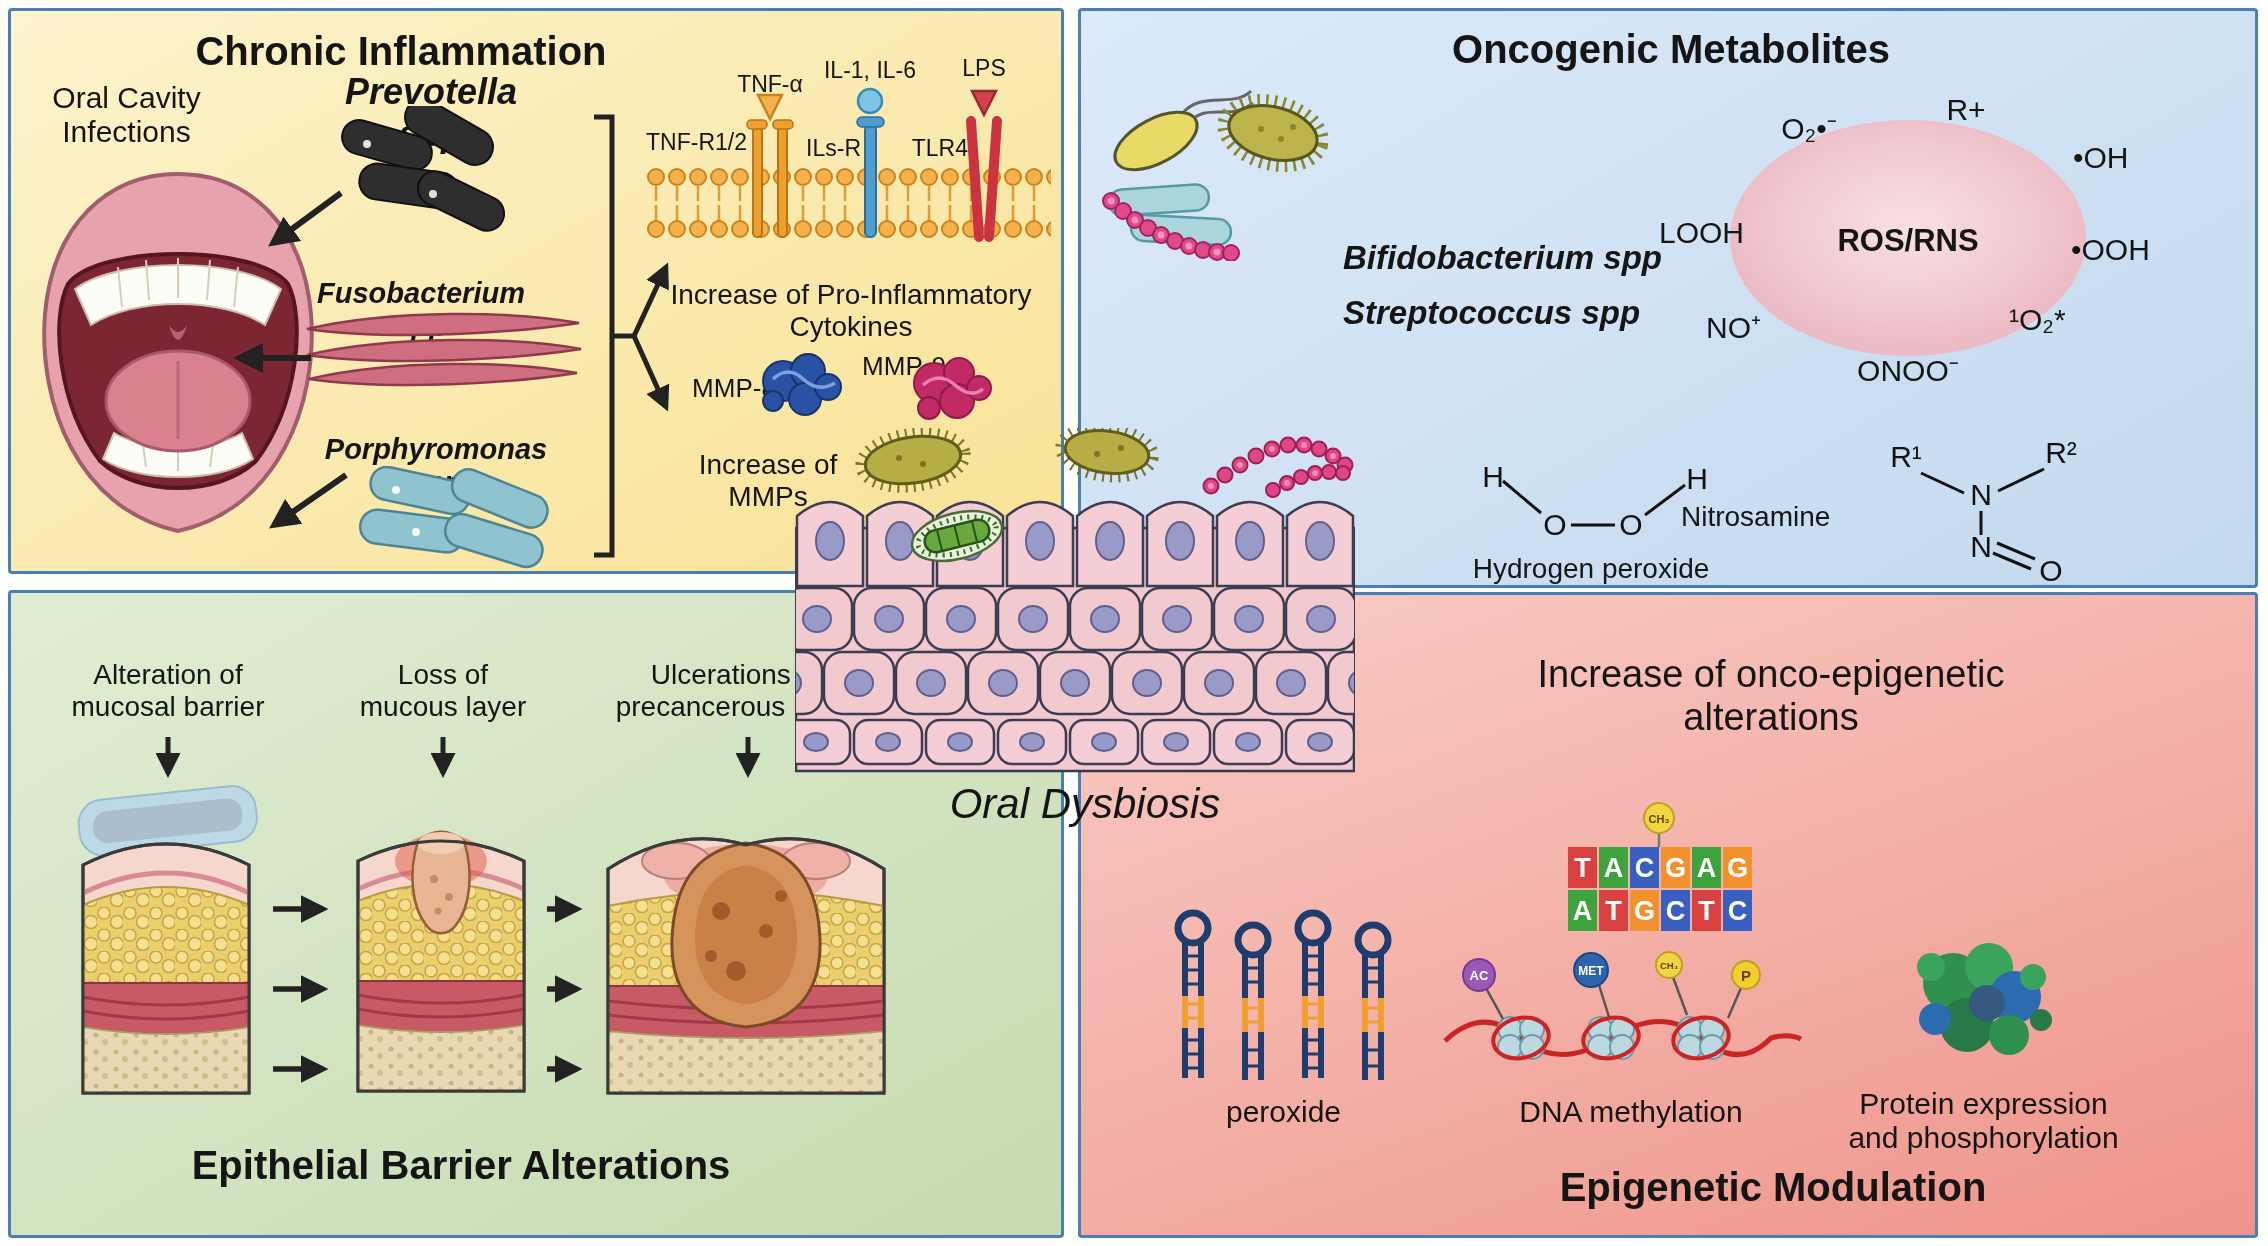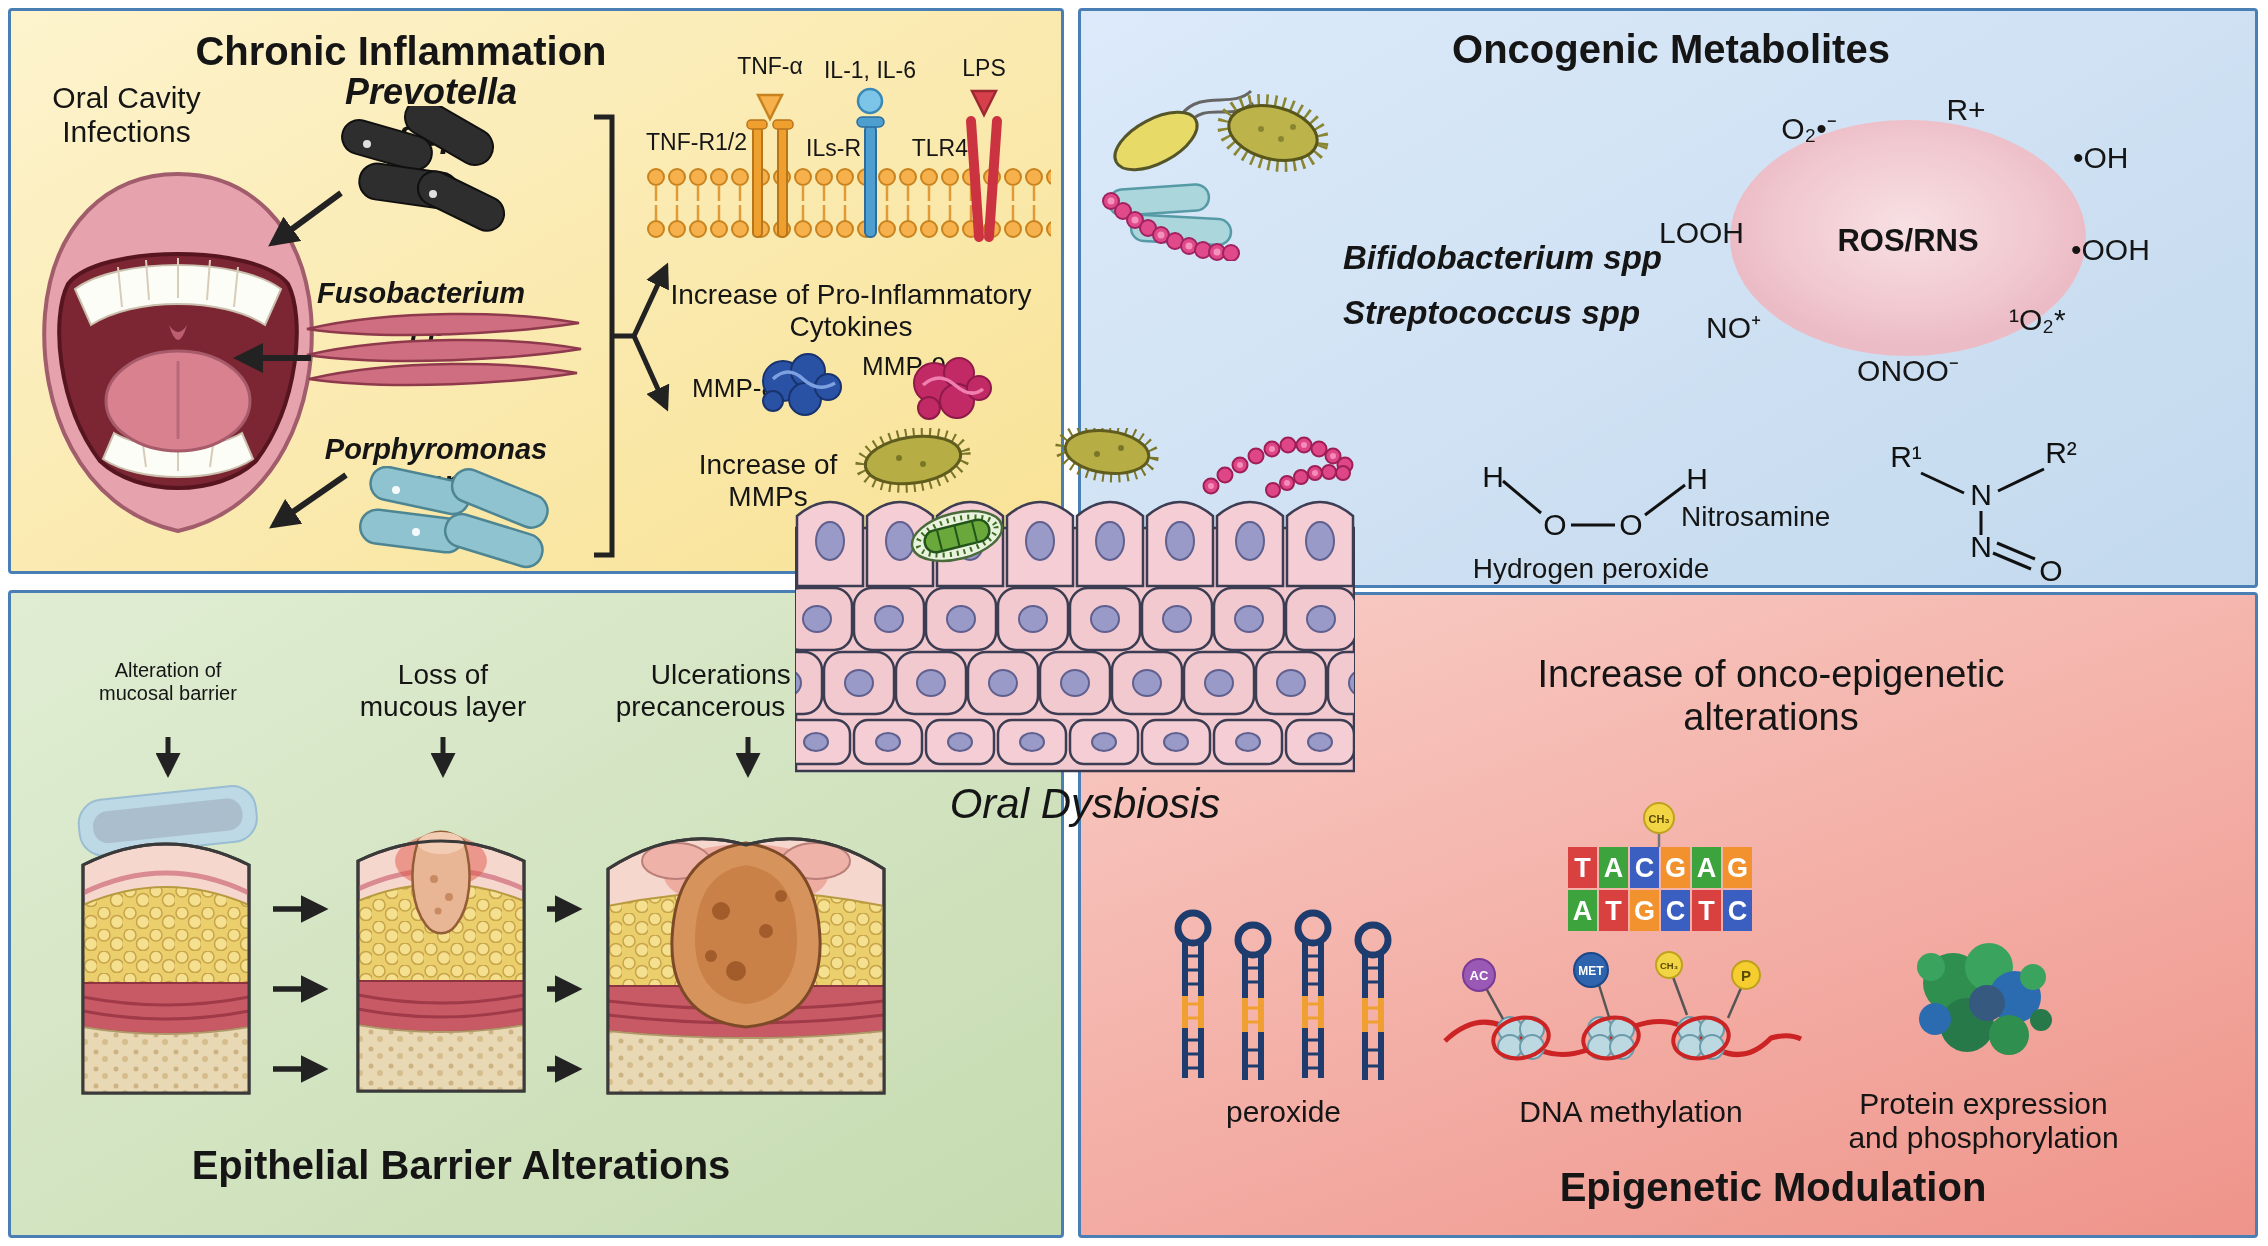--- a/index.html
+++ b/index.html
@@ -115,21 +115,21 @@
       <line x1="100" y1="12" x2="28" y2="62" stroke="#222" stroke-width="6" marker-end="url(#ah)"></line>
     </svg>
 
     <svg class="abs" style="left:575px;top:100px" width="95" height="450">
       <path d="M8,6 L26,6 L26,444 L8,444" fill="none" stroke="#222" stroke-width="5"></path>
       <path d="M26,225 L48,225" stroke="#222" stroke-width="5" fill="none"></path>
       <line x1="48" y1="225" x2="80" y2="156" stroke="#222" stroke-width="5" marker-end="url(#ah)"></line>
       <line x1="48" y1="225" x2="80" y2="296" stroke="#222" stroke-width="5" marker-end="url(#ah)"></line>
     </svg>
 
-    <div class="abs small-label ctr" style="left:709px;top:42px;width:100px">TNF-α</div>
+    <div class="abs small-label ctr" style="left:709px;top:60px;width:100px">TNF-α</div>
     <div class="abs small-label ctr" style="left:794px;top:46px;width:130px">IL-1, IL-6</div>
     <div class="abs small-label ctr" style="left:933px;top:44px;width:80px">LPS</div>
     <div class="abs small-label rt" style="left:628px;top:118px;width:108px">TNF-R1/2</div>
     <div class="abs small-label rt" style="left:786px;top:124px;width:64px">ILs-R</div>
     <div class="abs small-label rt" style="left:893px;top:124px;width:64px">TLR4</div>
     <svg class="abs" style="left:635px;top:60px" width="405" height="200" viewBox="0 0 405 200">
       <rect x="0" y="96" width="405" height="72" fill="url(#bilayerP)"></rect>
       <rect x="107" y="56" width="9" height="110" rx="4" fill="#ef9f2e" stroke="#b8761c" stroke-width="2"></rect>
       <rect x="132" y="56" width="9" height="110" rx="4" fill="#ef9f2e" stroke="#b8761c" stroke-width="2"></rect>
       <rect x="101" y="49" width="20" height="9" rx="4" fill="#ef9f2e" stroke="#b8761c" stroke-width="1.5"></rect>
@@ -242,21 +242,21 @@
       <line x1="121" y1="120" x2="159" y2="136" stroke="#111" stroke-width="3"></line>
       <text x="30" y="44" text-anchor="middle" font-size="30" fill="#111">R¹</text>
       <text x="105" y="82" text-anchor="middle" font-size="30" fill="#111">N</text>
       <text x="185" y="40" text-anchor="middle" font-size="30" fill="#111">R²</text>
       <text x="105" y="134" text-anchor="middle" font-size="30" fill="#111">N</text>
       <text x="175" y="158" text-anchor="middle" font-size="30" fill="#111">O</text>
     </svg>
   </div>
 
   <div class="panel" id="panel-barrier">
-    <div class="abs preline ctr" style="left:47px;top:66px;width:220px;font-size:20px">Alteration of
+    <div class="abs preline ctr" style="left:47px;top:66px;width:220px;font-size:28px">Alteration of
 mucosal barrier</div>
     <div class="abs preline ctr" style="left:337px;top:66px;width:190px;font-size:28px">Loss of
 mucous layer</div>
     <div class="abs preline ctr" style="left:597px;top:66px;width:280px;font-size:28px">Ulcerations and
 precancerous lesions</div>
     <svg class="abs" style="left:142px;top:140px" width="30" height="56">
         <line x1="15" y1="4" x2="15" y2="40" stroke="#222" stroke-width="5" marker-end="url(#ah)"></line>
       </svg>
     <svg class="abs" style="left:417px;top:140px" width="30" height="56">
         <line x1="15" y1="4" x2="15" y2="40" stroke="#222" stroke-width="5" marker-end="url(#ah)"></line>

